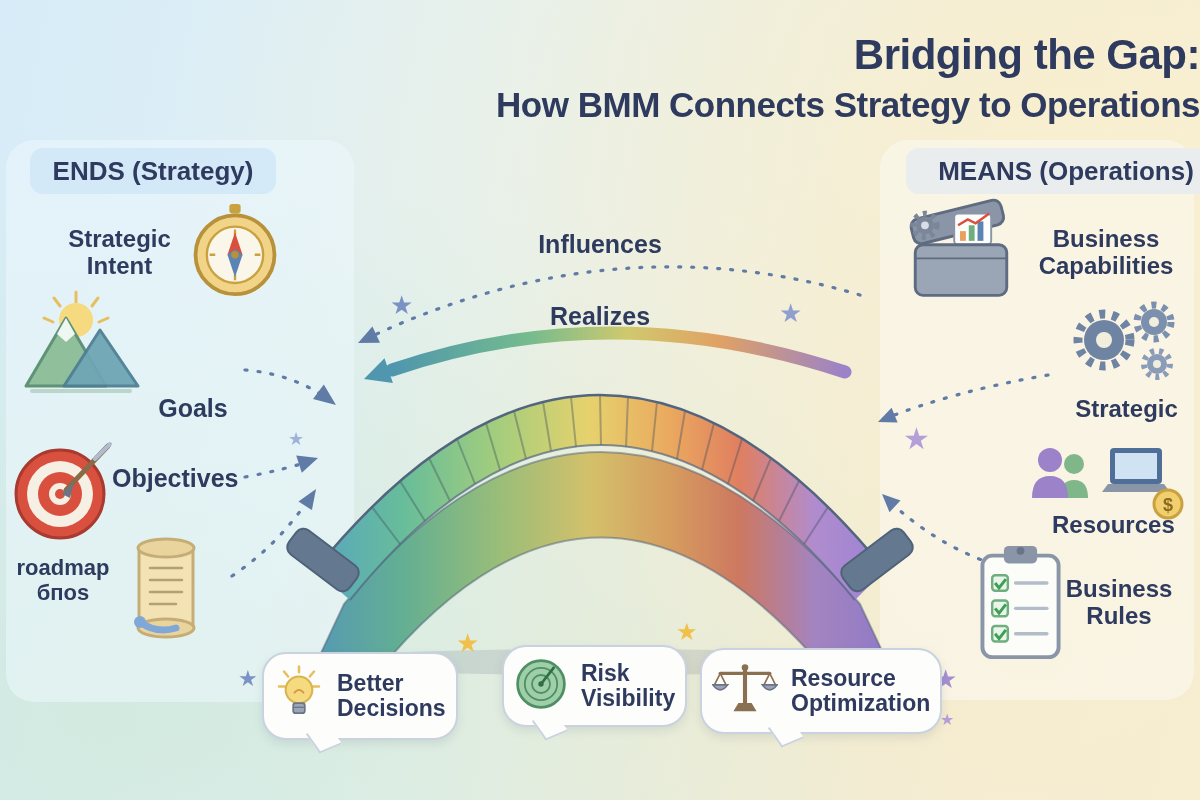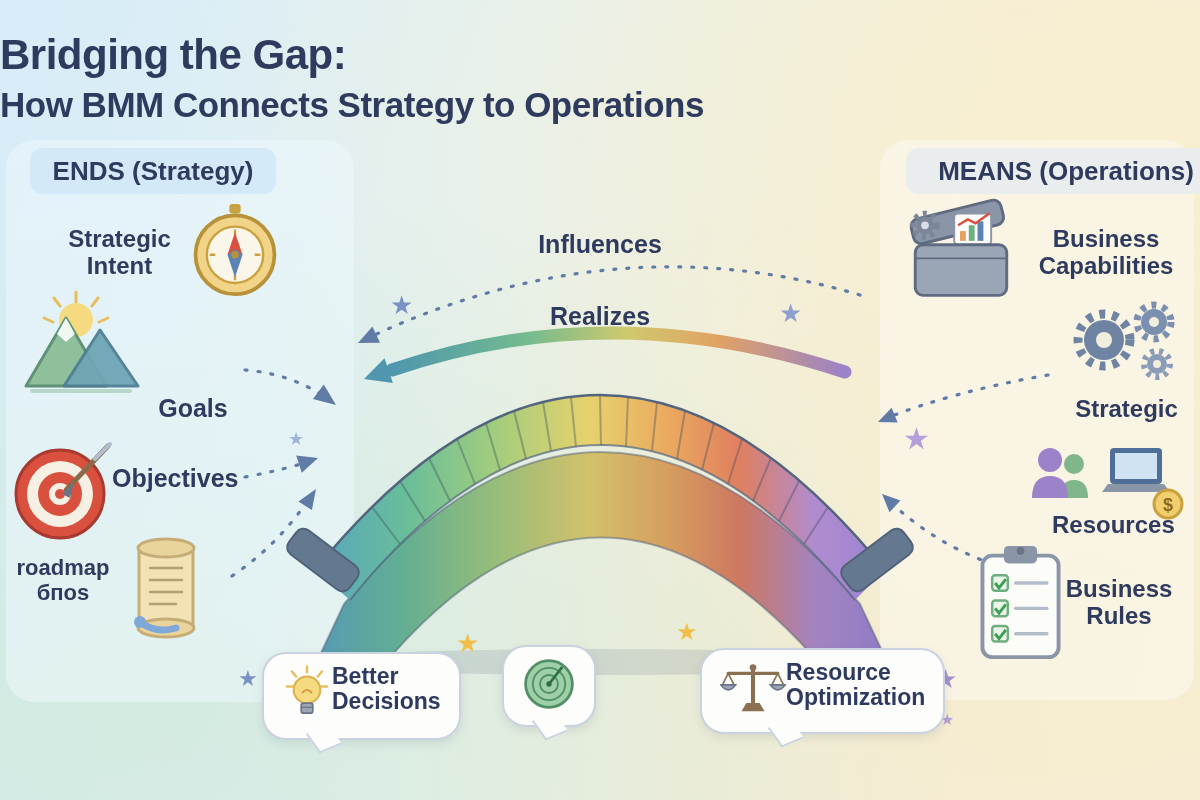--- a/index.html
+++ b/index.html
@@ -13,36 +13,36 @@
     background:
       radial-gradient(ellipse at 10% 88%, rgba(203,231,206,0.55), transparent 55%),
       radial-gradient(ellipse at 90% 18%, rgba(250,240,205,0.75), transparent 60%),
       radial-gradient(ellipse at 86% 82%, rgba(248,236,200,0.6), transparent 55%),
       linear-gradient(100deg,#d7ecf8 0%,#e3f1f3 40%,#f2ecd9 75%,#f6eed8 100%);
   }
   .panel-bg{position:absolute;border-radius:28px;}
   .panel-left{left:6px;top:140px;width:348px;height:562px;background:rgba(236,247,253,0.55);}
   .panel-right{left:880px;top:140px;width:314px;height:560px;background:rgba(252,250,242,0.55);}
   .overlay{position:absolute;left:0;top:0;z-index:2;}
-  .txt{position:absolute;z-index:3;font-weight:700;color:#2e3b5e;text-align:left;line-height:1.1;}
+  .txt{position:absolute;z-index:3;font-weight:700;color:#2e3b5e;text-align:right;line-height:1.1;}
   .title-1{left:0;right:0;top:32px;font-size:42px;letter-spacing:-0.5px;}
   .title-2{left:0;right:0;top:86px;font-size:35px;letter-spacing:-0.5px;}
   .pill{
     position:absolute;z-index:3;font-weight:700;font-size:26px;color:#2e3b5e;
     display:flex;align-items:center;justify-content:center;border-radius:13px;
   }
   .pill-left{left:30px;top:148px;width:246px;height:46px;background:rgba(211,232,247,0.92);}
   .pill-right{left:906px;top:148px;width:320px;height:46px;background:rgba(232,236,239,0.92);}
   .label{position:absolute;z-index:3;font-weight:700;font-size:24px;color:#2e3b5e;text-align:center;line-height:1.12;}
   .icon{position:absolute;z-index:3;display:block;}
   .icon svg{display:block;}
   .arrow-label{position:absolute;z-index:3;font-weight:700;font-size:25px;color:#2e3b5e;text-align:center;}
   .bubble{
     position:absolute;z-index:4;background:#fdfdfc;border:2.5px solid #c9d2de;border-radius:24px;
-    display:flex;align-items:flex-start;padding:10px 18px;
+    display:flex;align-items:center;gap:13px;padding:10px 10px;
     box-shadow:0 4px 10px rgba(80,90,110,0.13);
   }
   .bubble::after{
     content:"";position:absolute;bottom:-13px;width:22px;height:22px;background:#fdfdfc;
     border-right:2.5px solid #c9d2de;border-bottom:2.5px solid #c9d2de;transform:rotate(55deg) skewX(-12deg);
   }
   .bubble.b1::after{left:48px;}
   .bubble.b2::after{left:34px;}
   .bubble.b3::after{left:72px;}
   .bubble .btext{font-weight:700;font-size:23px;color:#2e3b5e;line-height:1.08;}
@@ -304,20 +304,24 @@
   <div class="bubble b2" style="left:502px;top:645px;">
     <span class="bicon">
       <svg width="54" height="54" viewBox="0 0 60 60">
         <circle cx="30" cy="30" r="26" fill="#9fcfa8" stroke="#4f8f63" stroke-width="3"></circle>
         <circle cx="30" cy="30" r="18" fill="none" stroke="#4f8f63" stroke-width="2"></circle>
         <circle cx="30" cy="30" r="10" fill="none" stroke="#4f8f63" stroke-width="2"></circle>
         <line x1="30" y1="30" x2="44" y2="12" stroke="#2f6f44" stroke-width="3" stroke-linecap="round"></line>
         <circle cx="30" cy="30" r="3" fill="#2f6f44"></circle>
       </svg>
     </span>
+    <div class="btext">
+      <span>Risk</span><br>
+      <span>Visibility</span>
+    </div>
   </div>
 
   <div class="bubble b3" style="left:700px;top:648px;">
     <span class="bicon">
       <svg width="66" height="58" viewBox="0 0 80 70">
         <line x1="10" y1="16" x2="70" y2="16" stroke="#8a7050" stroke-width="4" stroke-linecap="round"></line>
         <line x1="40" y1="12" x2="40" y2="52" stroke="#8a7050" stroke-width="5"></line>
         <circle cx="40" cy="9" r="4" fill="#8a7050"></circle>
         <path d="M10 16 L3 30 M10 16 L17 30" stroke="#8a7050" stroke-width="2"></path>
         <path d="M1 30 Q10 42 19 30 Z" fill="#9aa5b5" stroke="#6b7486" stroke-width="2"></path>

